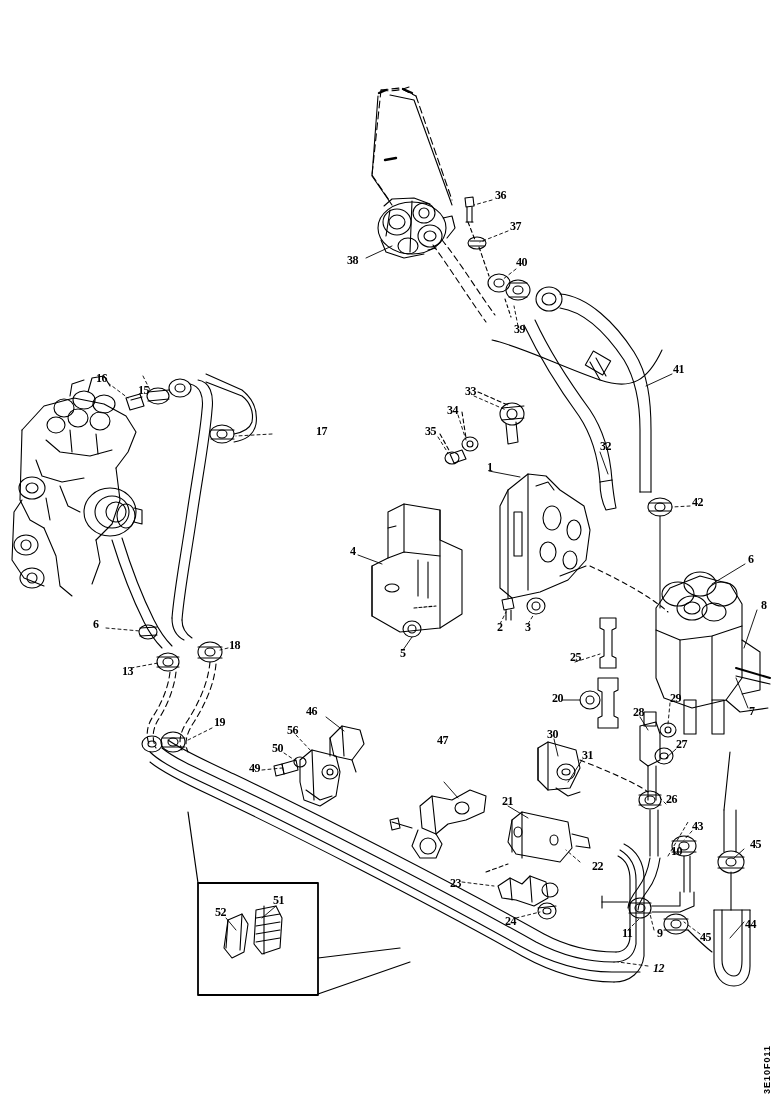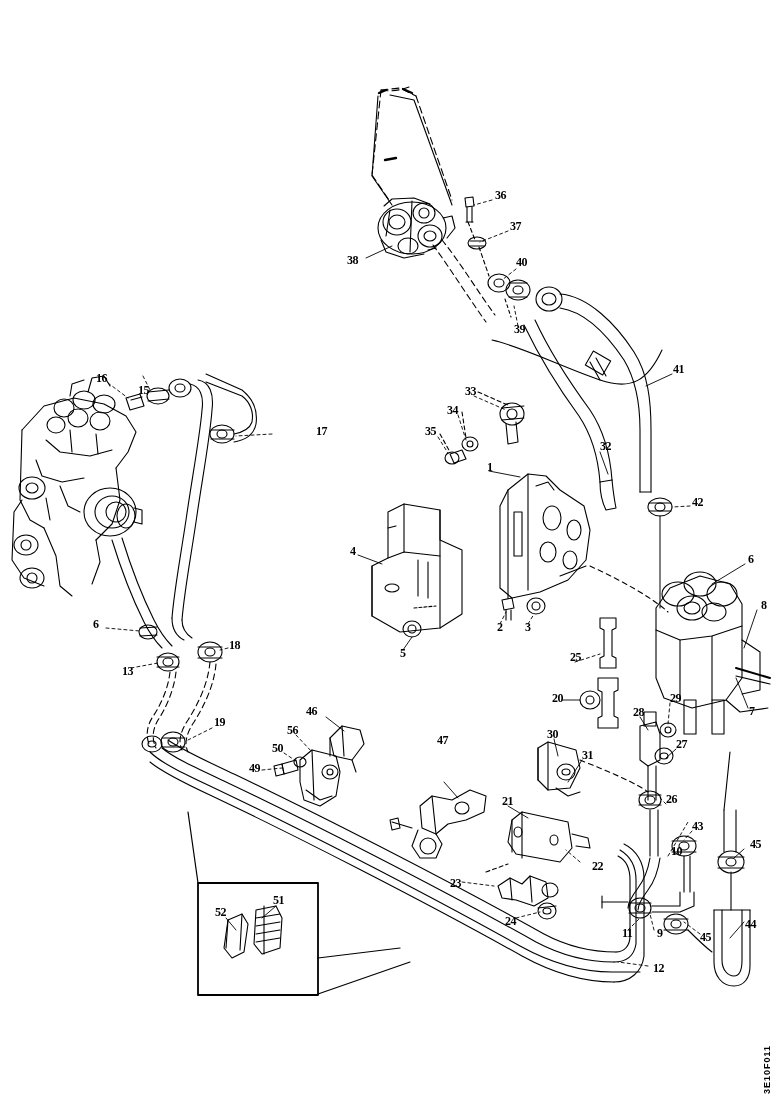--- a/index.html
+++ b/index.html
@@ -507,21 +507,21 @@
   <div class="lbl" style="left:497px;top:621px;">2</div>
   <div class="lbl" style="left:525px;top:621px;">3</div>
   <div class="lbl" style="left:350px;top:545px;">4</div>
   <div class="lbl" style="left:400px;top:647px;">5</div>
   <div class="lbl" style="left:748px;top:553px;">6</div>
   <div class="lbl" style="left:749px;top:705px;">7</div>
   <div class="lbl" style="left:761px;top:599px;">8</div>
   <div class="lbl" style="left:657px;top:927px;">9</div>
   <div class="lbl" style="left:671px;top:845px;">10</div>
   <div class="lbl" style="left:622px;top:927px;">11</div>
-  <div class="lbl" style="left:653px;top:962px;">12</div>
+  <div class="lbl" style="left:653px;top:962px;font-style:italic;">12</div>
   <div class="lbl" style="left:122px;top:665px;">13</div>
   <div class="lbl" style="left:93px;top:618px;">6</div>
   <div class="lbl" style="left:138px;top:384px;">15</div>
   <div class="lbl" style="left:96px;top:372px;">16</div>
   <div class="lbl" style="left:275px;top:425px;margin-left:41px;">17</div>
   <div class="lbl" style="left:229px;top:639px;">18</div>
   <div class="lbl" style="left:214px;top:716px;">19</div>
   <div class="lbl" style="left:552px;top:692px;">20</div>
   <div class="lbl" style="left:502px;top:795px;">21</div>
   <div class="lbl" style="left:580px;top:860px;margin-left:12px;">22</div>

